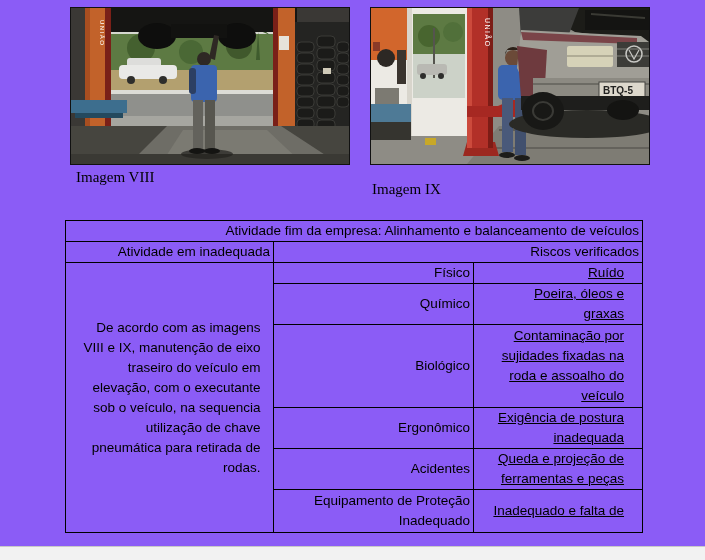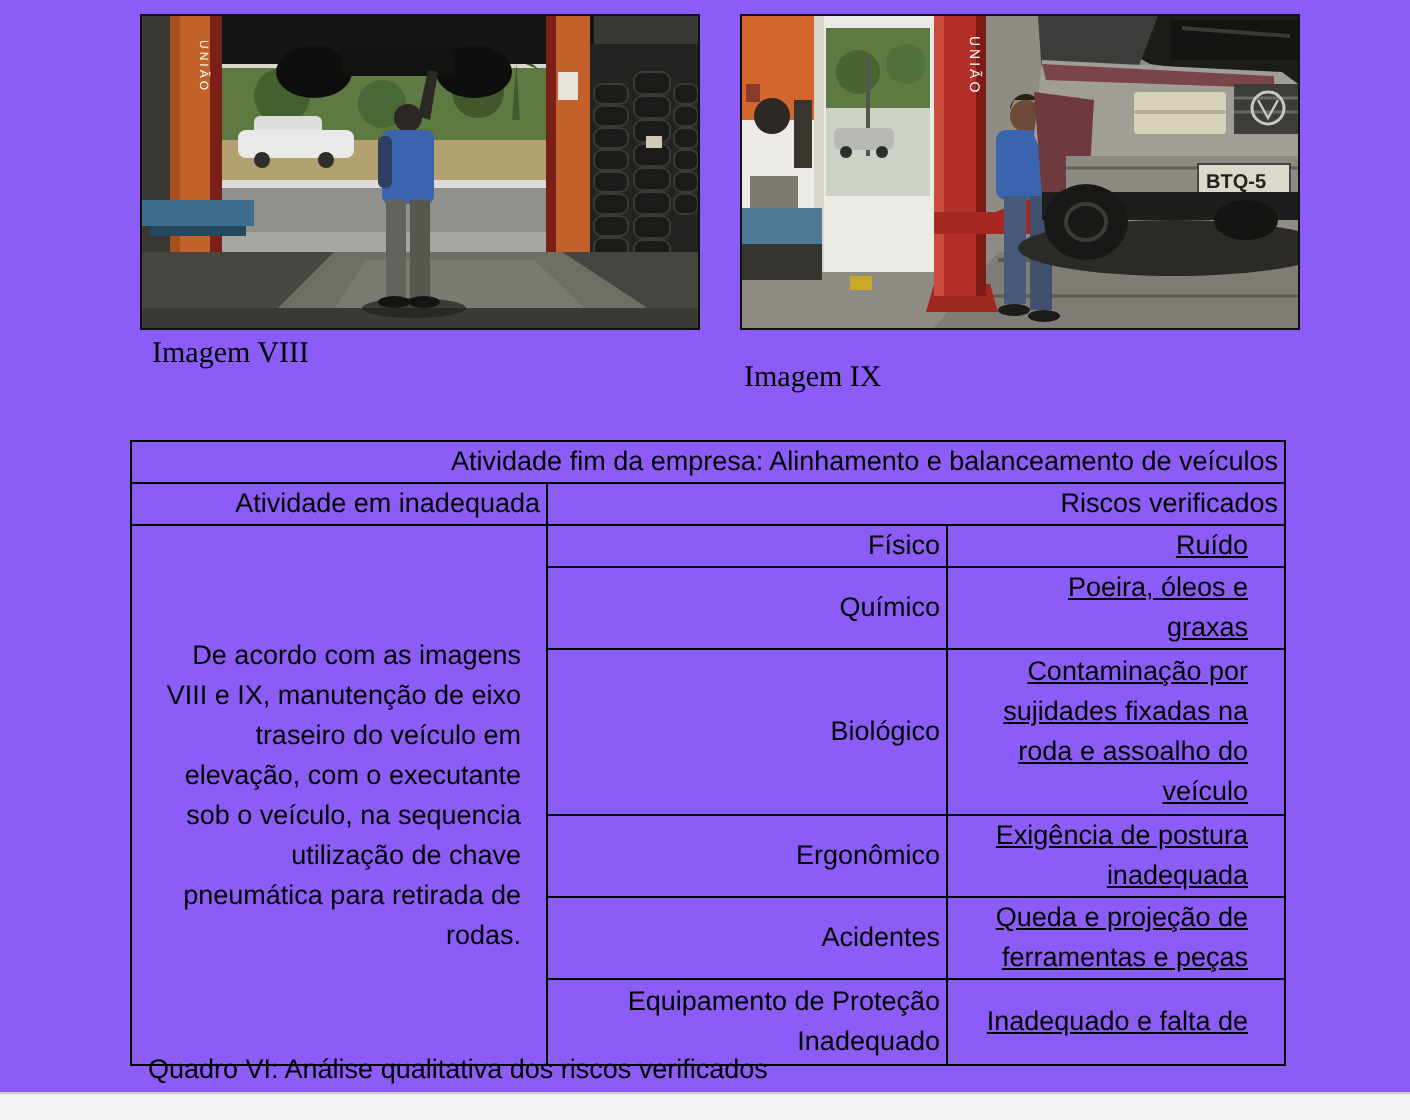--- a/index.html
+++ b/index.html
@@ -282,17 +282,16 @@
       <tr class="r6">
         <td class="dbl-left">Equipamento de Proteção Inadequado</td>
         <td>
           <div class="risk-inner">Inadequado e falta de</div>
         </td>
       </tr>
     </tbody>
       </table>
   </div>
 
-  <div class="quadro-caption">Quadro VI: Análise qualitativa dos riscos verificados</div>
 
   <div class="bottom-strip"></div>
 
 </div>
 
 </body></html>

